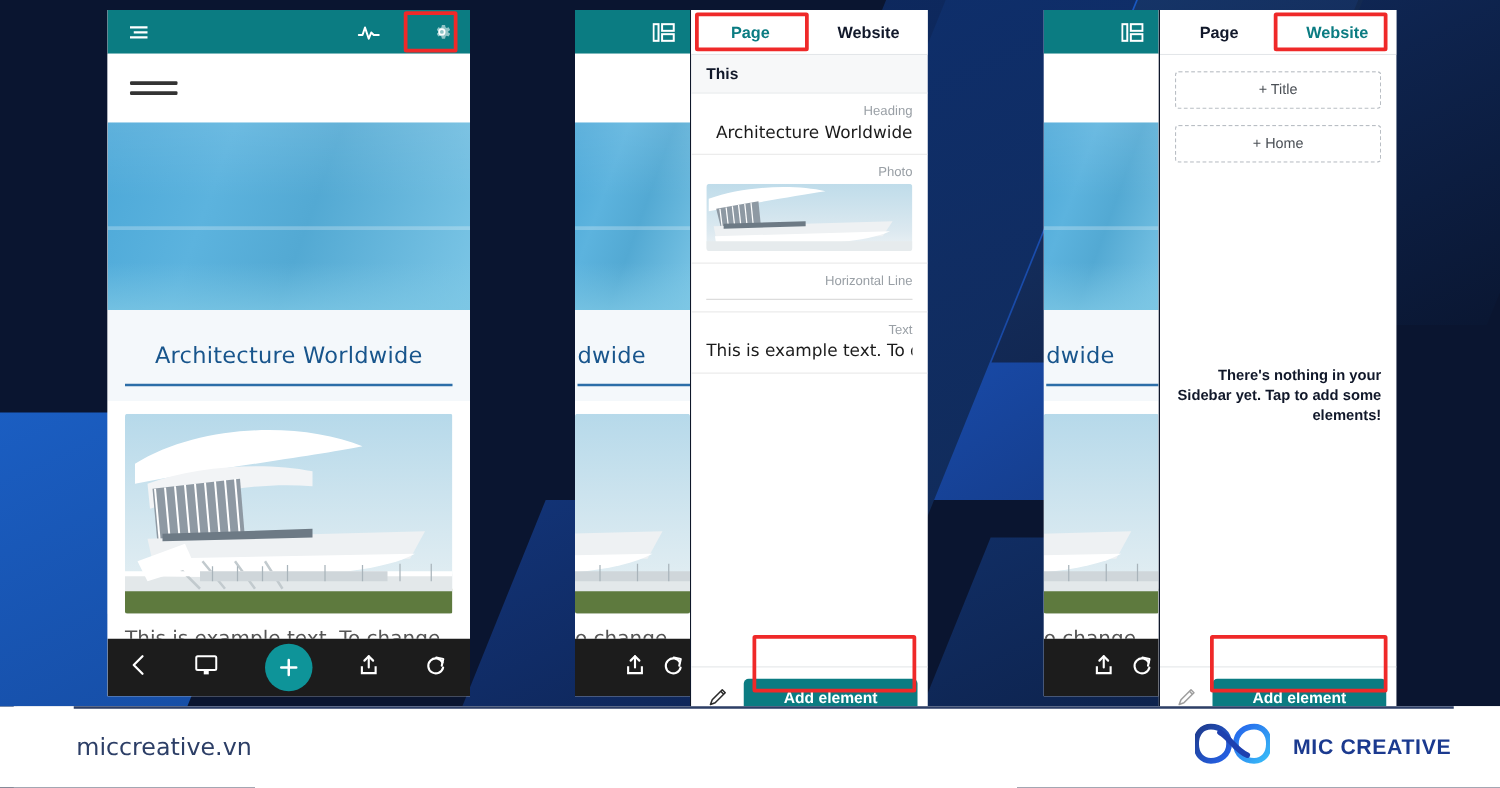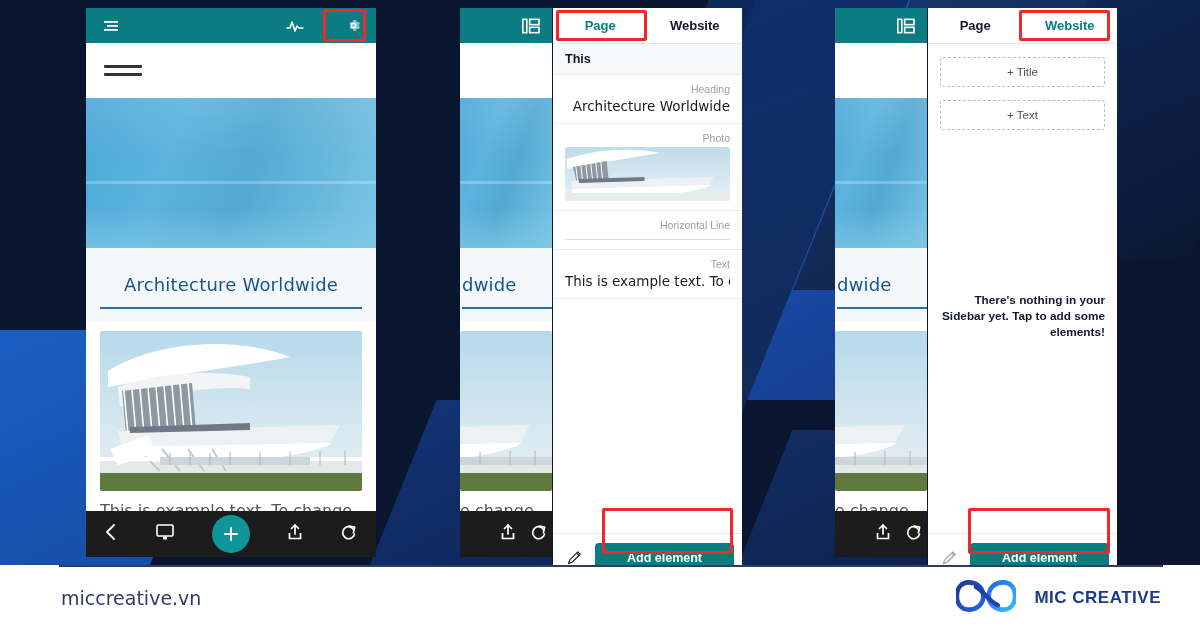--- a/index.html
+++ b/index.html
@@ -668,21 +668,21 @@
   </div>
 </div>
 
 <div class="panel" style="left:927px; width:190px;">
   <div class="panel-tabs">
     <div class="panel-tab">Page</div>
     <div class="panel-tab active">Website</div>
   </div>
   <div class="panel-body">
     <div class="placeholder-box">+ Title</div>
-    <div class="placeholder-box">+ Text</div>
+    <div class="placeholder-box">+ Home</div>
 
 
     <div class="empty-msg">There's nothing in your Sidebar yet. Tap to add some elements!</div>
   </div>
   <div class="panel-footer">
     <div style="width:26px;display:flex;align-items:center;justify-content:center;opacity:.45;">
       <svg width="17" height="17" viewBox="0 0 18 18">
         <path d="M2.5 15.5 L4 11.5 L12.5 3 L15 5.5 L6.5 14 Z" fill="none" stroke="#2b2b2b" stroke-width="1.3" stroke-linejoin="round"></path>
         <path d="M11.2 4.3 L13.7 6.8" stroke="#2b2b2b" stroke-width="1.3"></path>
       </svg>

